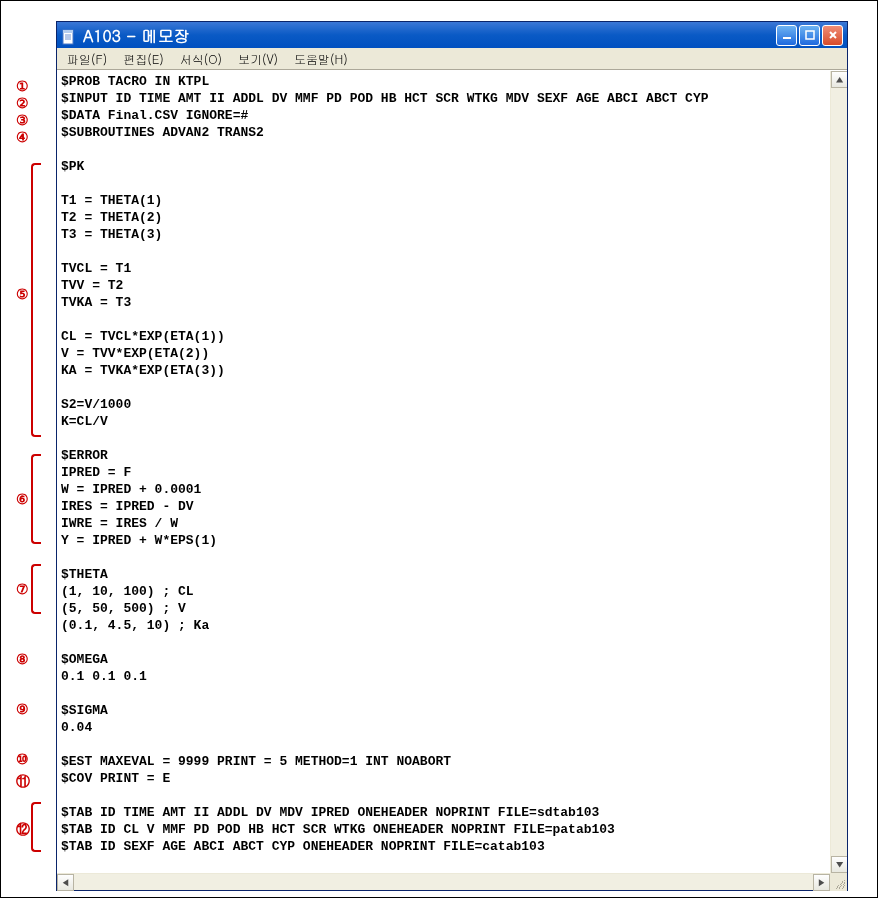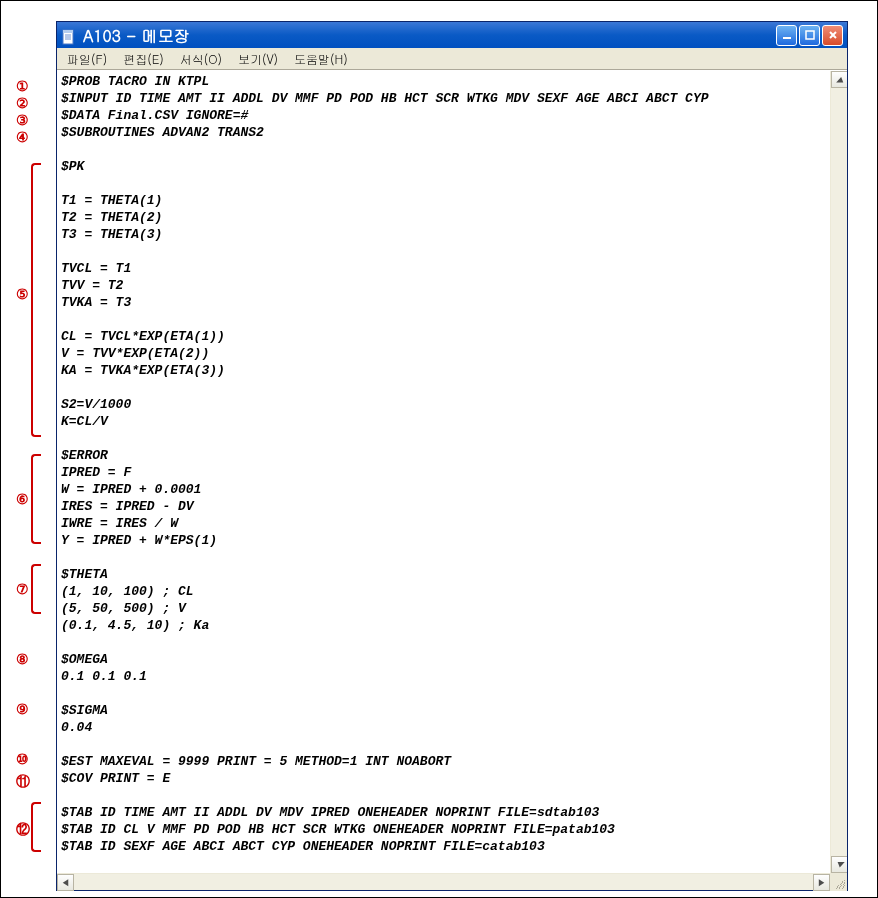--- a/index.html
+++ b/index.html
@@ -95,21 +95,20 @@
     }
     .menu-item {
       padding: 2px 6px;
       cursor: pointer;
     }
     .content-wrapper {
       flex: 1;
       display: flex;
       overflow: hidden;
       border-top: 1px solid #fff;
-      font-style: italic;
     }
     .content {
       flex: 1;
       padding: 2px 4px;
       font-family: "Courier New", "굴림체", monospace;
       font-size: 13px;
       font-weight: bold;
       line-height: 17px;
       white-space: pre;
       overflow: hidden;

